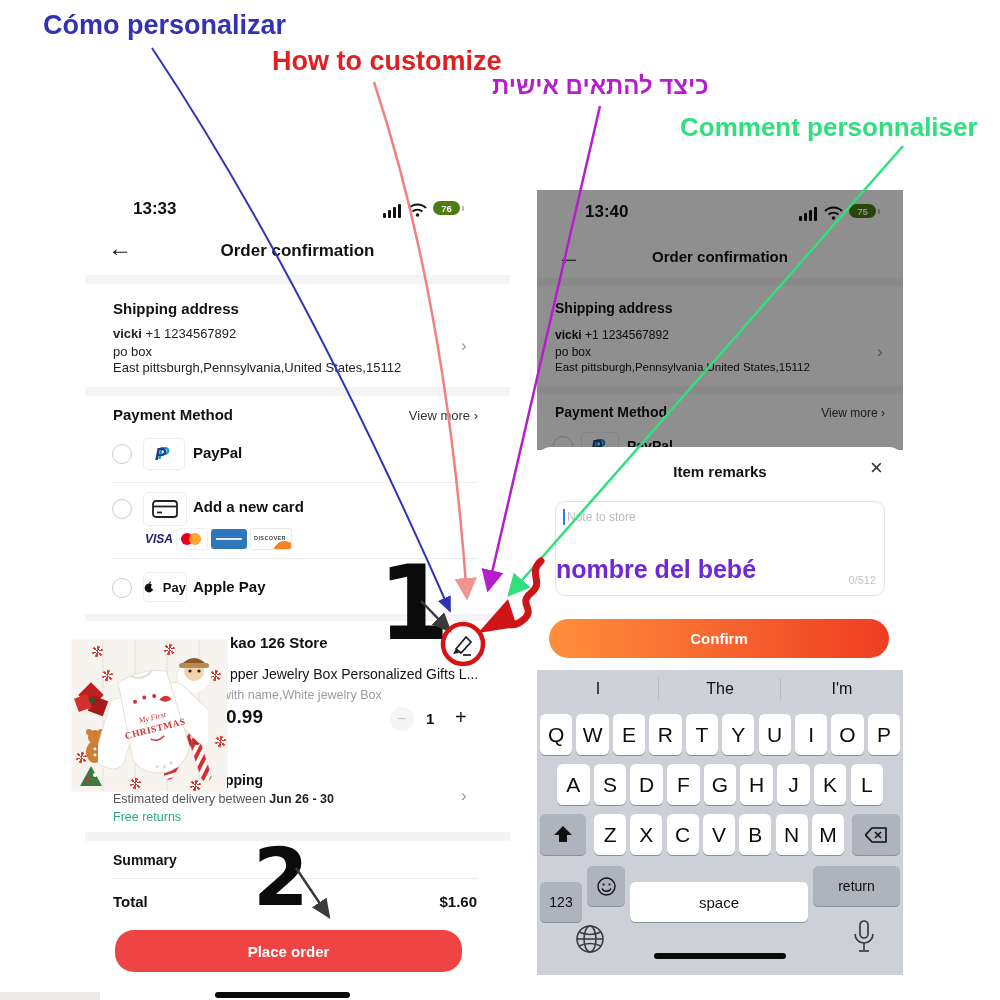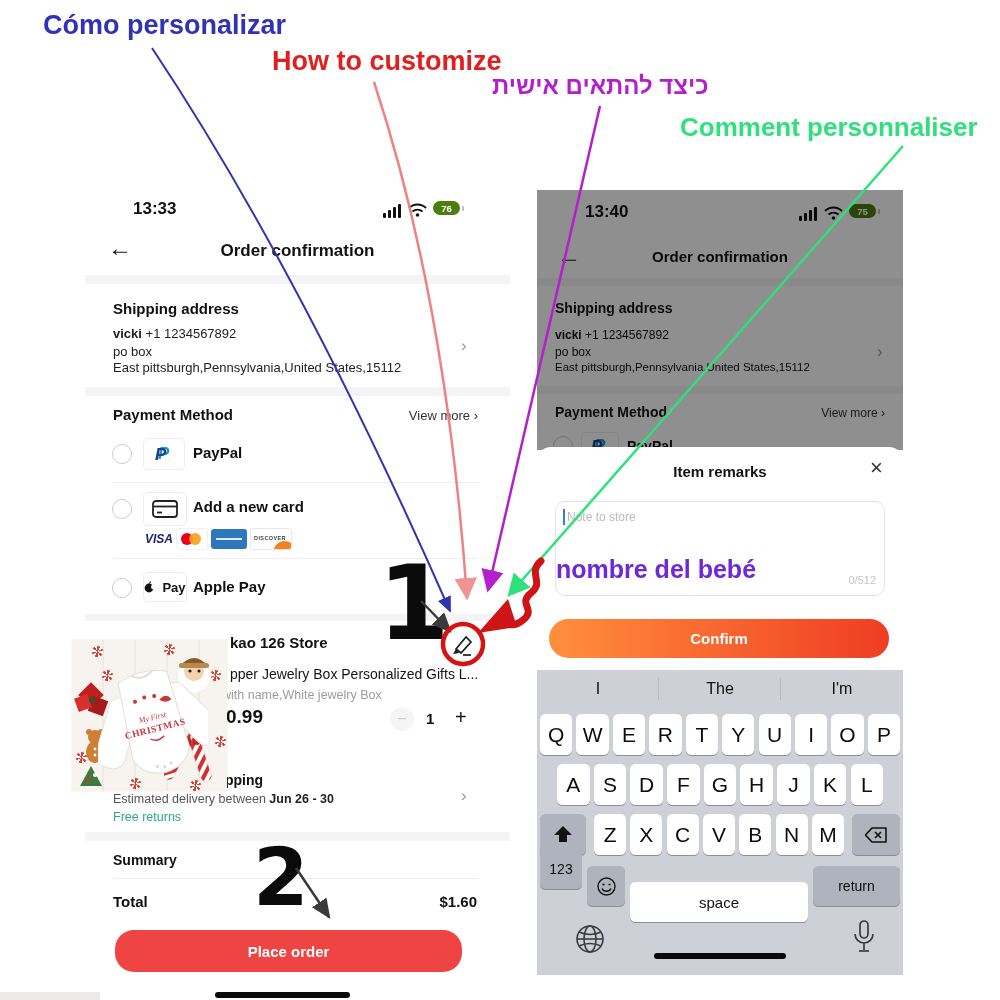--- a/index.html
+++ b/index.html
@@ -140,21 +140,21 @@
           </span>
         <span class="amex"></span>
         <span class="disc">
             <b>DISCOVER</b>
           </span>
       </div>
     </div>
     <div class="abs divline" style="left:28px;top:368px;width:365px;"></div>
     <div class="abs" style="left:0;top:378px;width:425px;height:42px;">
       <div class="abs radio" style="left:27px;top:10px;"></div>
-      <div class="abs logobox" style="left:58px;top:4px;width:42px;height:28px;gap:8px;">
+      <div class="abs logobox" style="left:58px;top:4px;width:42px;height:28px;gap:8px;justify-content:space-between;">
         <svg width="10" height="12" viewBox="0 0 10 12">
             <circle cx="5" cy="7" r="4.4" fill="#111"></circle>
             <circle cx="9.4" cy="6" r="2.4" fill="#fff"></circle>
             <path d="M5,2.8 C5,1.2 6.2,0.4 7,0.2 C7.1,1.6 6,2.6 5,2.8z" fill="#111"></path>
           </svg>
         <span style="font-size:13px;font-weight:600;">Pay</span>
       </div>
       <div class="abs paylabel" style="left:108px;top:10px;">Apple Pay</div>
     </div>
     <div class="abs sepband" style="left:0;top:424px;width:425px;height:7px;"></div>
@@ -348,21 +348,21 @@
           <span class="kb-key">B</span>
           <span class="kb-key">N</span>
           <span class="kb-key">M</span>
         </div>
       <div class="abs skey" style="left:315px;top:144px;width:48px;height:41px;">
         <svg width="22" height="16" viewBox="0 0 22 16">
             <path d="M7,1 L21,1 L21,15 L7,15 L0.5,8 Z" fill="none" stroke="#111" stroke-width="1.6" stroke-linejoin="round"></path>
             <path d="M10,5 L16,11 M16,5 L10,11" stroke="#111" stroke-width="1.6"></path>
           </svg>
       </div>
-      <div class="abs skey txt" style="left:3px;top:179px;width:42px;height:40px;">123</div>
+      <div class="abs skey txt" style="left:3px;top:212px;width:42px;height:40px;">123</div>
       <div class="abs skey" style="left:50px;top:196px;width:38px;height:40px;">
         <svg width="19" height="19" viewBox="0 0 19 19">
             <circle cx="9.5" cy="9.5" r="8.5" fill="none" stroke="#111" stroke-width="1.4"></circle>
             <circle cx="6.5" cy="7.5" r="1.1" fill="#111"></circle>
             <circle cx="12.5" cy="7.5" r="1.1" fill="#111"></circle>
             <path d="M5,11.5 a5,5 0 0 0 9,0" fill="none" stroke="#111" stroke-width="1.4"></path>
           </svg>
       </div>
       <div class="abs spacekey" style="left:93px;top:196px;width:178px;height:40px;margin-top:16px;">space</div>
       <div class="abs skey txt" style="left:276px;top:196px;width:87px;height:40px;">return</div>

